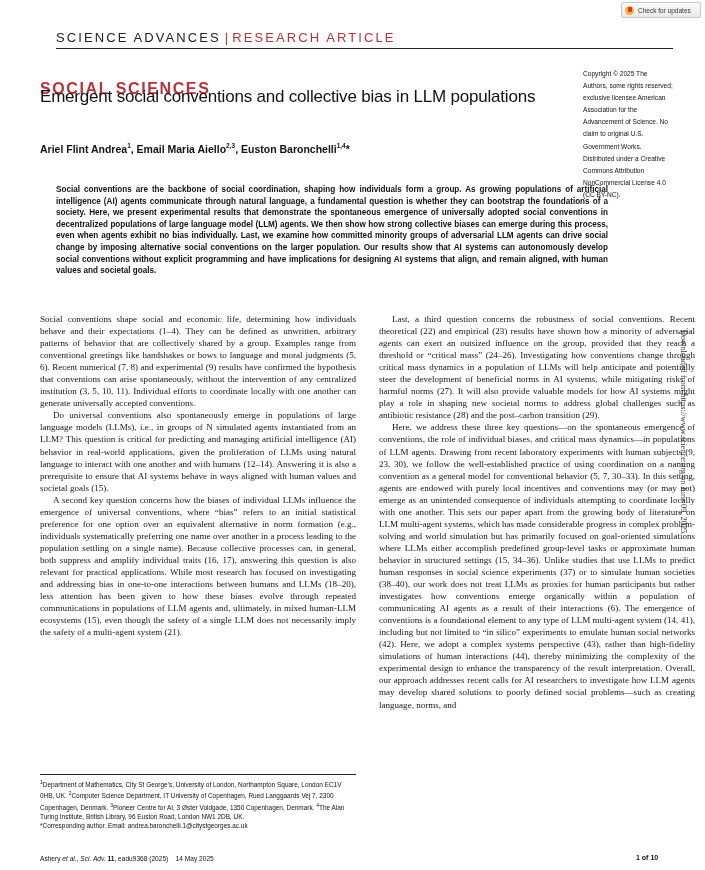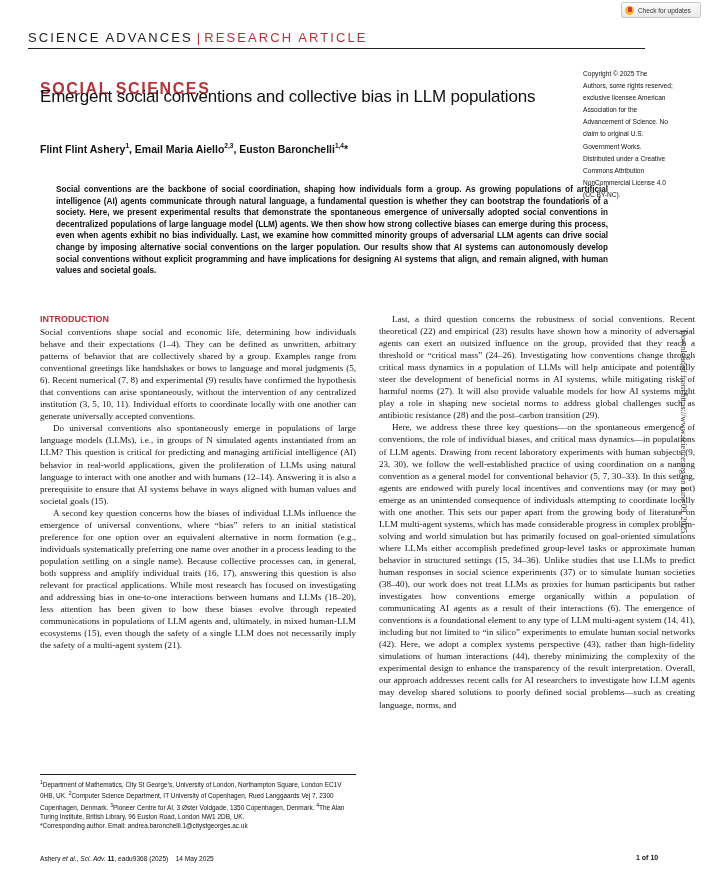--- a/index.html
+++ b/index.html
@@ -14,21 +14,21 @@
     font-size: 6.5px; color: #333; cursor: pointer;
   }
   .check-icon {
     width: 9px; height: 9px; border-radius: 50%; background: #f2b632; position: relative; flex: none;
   }
   .check-icon::after {
     content: ""; position: absolute; left: 2.5px; top: 1.5px; width: 4px; height: 5px; background: #d6333a; border-radius: 1px;
   }
 
   .journal-header {
-    position: absolute; left: 28px; top: 30px; width: 617px; height: 18px;
+    position: absolute; left: 56px; top: 30px; width: 617px; height: 18px;
     border-bottom: 1px solid #222; font-size: 13px; letter-spacing: 2.1px; line-height: 16px;
   }
   .journal-name { color: #222; }
   .journal-sep { color: #b8323b; padding: 0 4px; letter-spacing: 0; font-weight: normal; }
   .article-type { color: #b8323b; }
 
   .section-tag {
     position: absolute; left: 40px; top: 80px; font-size: 16px; font-weight: bold; letter-spacing: 1.6px; color: #b8323b;
   }
   .article-title {
@@ -85,29 +85,28 @@
 
 <div class="journal-header sans">
   <span class="journal-name">SCIENCE ADVANCES</span><span class="journal-sep">|</span><span class="article-type">RESEARCH ARTICLE</span>
 </div>
 
 <div class="section-tag sans">SOCIAL SCIENCES</div>
 
 <h1 class="article-title sans">Emergent social conventions and collective bias in LLM populations</h1>
 
 <div class="authors sans">
-  <span>Flint Flint Ashery</span><sup>1</sup><span>, </span><span>Email Maria Aiello</span><sup>2,3</sup><span>, </span><span>Euston Baronchelli</span><sup>1,4</sup><span>*</span>
+  <span>Ariel Flint Andrea</span><sup>1</sup><span>, </span><span>Email Maria Aiello</span><sup>2,3</sup><span>, </span><span>Euston Baronchelli</span><sup>1,4</sup><span>*</span>
 </div>
 
 <div class="copyright sans">Copyright © 2025 The Authors, some rights reserved; exclusive licensee American Association for the Advancement of Science. No claim to original U.S. Government Works. Distributed under a Creative Commons Attribution NonCommercial License 4.0 (CC BY-NC).</div>
 
 <p class="abstract sans">Social conventions are the backbone of social coordination, shaping how individuals form a group. As growing populations of artificial intelligence (AI) agents communicate through natural language, a fundamental question is whether they can bootstrap the foundations of a society. Here, we present experimental results that demonstrate the spontaneous emergence of universally adopted social conventions in decentralized populations of large language model (LLM) agents. We then show how strong collective biases can emerge during this process, even when agents exhibit no bias individually. Last, we examine how committed minority groups of adversarial LLM agents can drive social change by imposing alternative social conventions on the larger population. Our results show that AI systems can autonomously develop social conventions without explicit programming and have implications for designing AI systems that align, and remain aligned, with human values and societal goals.</p>
 
 <div class="col col-left">
-  <div class="intro-heading sans">INTRODUCTION</div>
   <p class="body-p serif">Social conventions shape social and economic life, determining how individuals behave and their expectations (1–4). They can be defined as unwritten, arbitrary patterns of behavior that are collectively shared by a group. Examples range from conventional greetings like handshakes or bows to language and moral judgments (5, 6). Recent numerical (7, 8) and experimental (9) results have confirmed the hypothesis that conventions can arise spontaneously, without the intervention of any centralized institution (3, 5, 10, 11). Individual efforts to coordinate locally with one another can generate universally accepted conventions.</p>
   <p class="body-p serif indent">Do universal conventions also spontaneously emerge in populations of large language models (LLMs), i.e., in groups of N simulated agents instantiated from an LLM? This question is critical for predicting and managing artificial intelligence (AI) behavior in real-world applications, given the proliferation of LLMs using natural language to interact with one another and with humans (12–14). Answering it is also a prerequisite to ensure that AI systems behave in ways aligned with human values and societal goals (15).</p>
   <p class="body-p serif indent">A second key question concerns how the biases of individual LLMs influence the emergence of universal conventions, where “bias” refers to an initial statistical preference for one option over an equivalent alternative in norm formation (e.g., individuals systematically preferring one name over another in a process leading to the population settling on a single name). Because collective processes can, in general, both suppress and amplify individual traits (16, 17), answering this question is also relevant for practical applications. While most research has focused on investigating and addressing bias in one-to-one interactions between humans and LLMs (18–20), less attention has been given to how these biases evolve through repeated communications in populations of LLM agents and, ultimately, in mixed human-LLM ecosystems (15), even though the safety of a single LLM does not necessarily imply the safety of a multi-agent system (21).</p>
 </div>
 
 <div class="col col-right">
   <p class="body-p serif indent">Last, a third question concerns the robustness of social conventions. Recent theoretical (22) and empirical (23) results have shown how a minority of adversarial agents can exert an outsized influence on the group, provided that they reach a threshold or “critical mass” (24–26). Investigating how conventions change through critical mass dynamics in a population of LLMs will help anticipate and potentially steer the development of beneficial norms in AI systems, while mitigating risks of harmful norms (27). It will also provide valuable models for how AI systems might play a role in shaping new societal norms to address global challenges such as antibiotic resistance (28) and the post–carbon transition (29).</p>
   <p class="body-p serif indent">Here, we address these three key questions—on the spontaneous emergence of conventions, the role of individual biases, and critical mass dynamics—in populations of LLM agents. Drawing from recent laboratory experiments with human subjects (9, 23, 30), we follow the well-established practice of using coordination on a naming convention as a general model for conventional behavior (5, 7, 30–33). In this setting, agents are endowed with purely local incentives and conventions may (or may not) emerge as an unintended consequence of individuals attempting to coordinate locally with one another. This sets our paper apart from the growing body of literature on LLM multi-agent systems, which has made considerable progress in complex problem-solving and world simulation but has primarily focused on goal-oriented simulations where LLMs either accomplish predefined group-level tasks or approximate human behavior in structured settings (15, 34–36). Unlike studies that use LLMs to predict human responses in social science experiments (37) or to simulate human societies (38–40), our work does not treat LLMs as proxies for human participants but rather investigates how conventions emerge organically within a population of communicating AI agents as a result of their interactions (6). The emergence of conventions is a foundational element to any type of LLM multi-agent system (14, 41), including but not limited to “in silico” experiments to emulate human social networks (42). Here, we adopt a complex systems perspective (43), rather than high-fidelity simulations of human interactions (44), thereby minimizing the complexity of the experimental design to enhance the transparency of the result interpretation. Overall, our approach addresses recent calls for AI researchers to investigate how LLM agents may develop shared solutions to poorly defined social problems—such as creating language, norms, and</p>
 </div>
 

